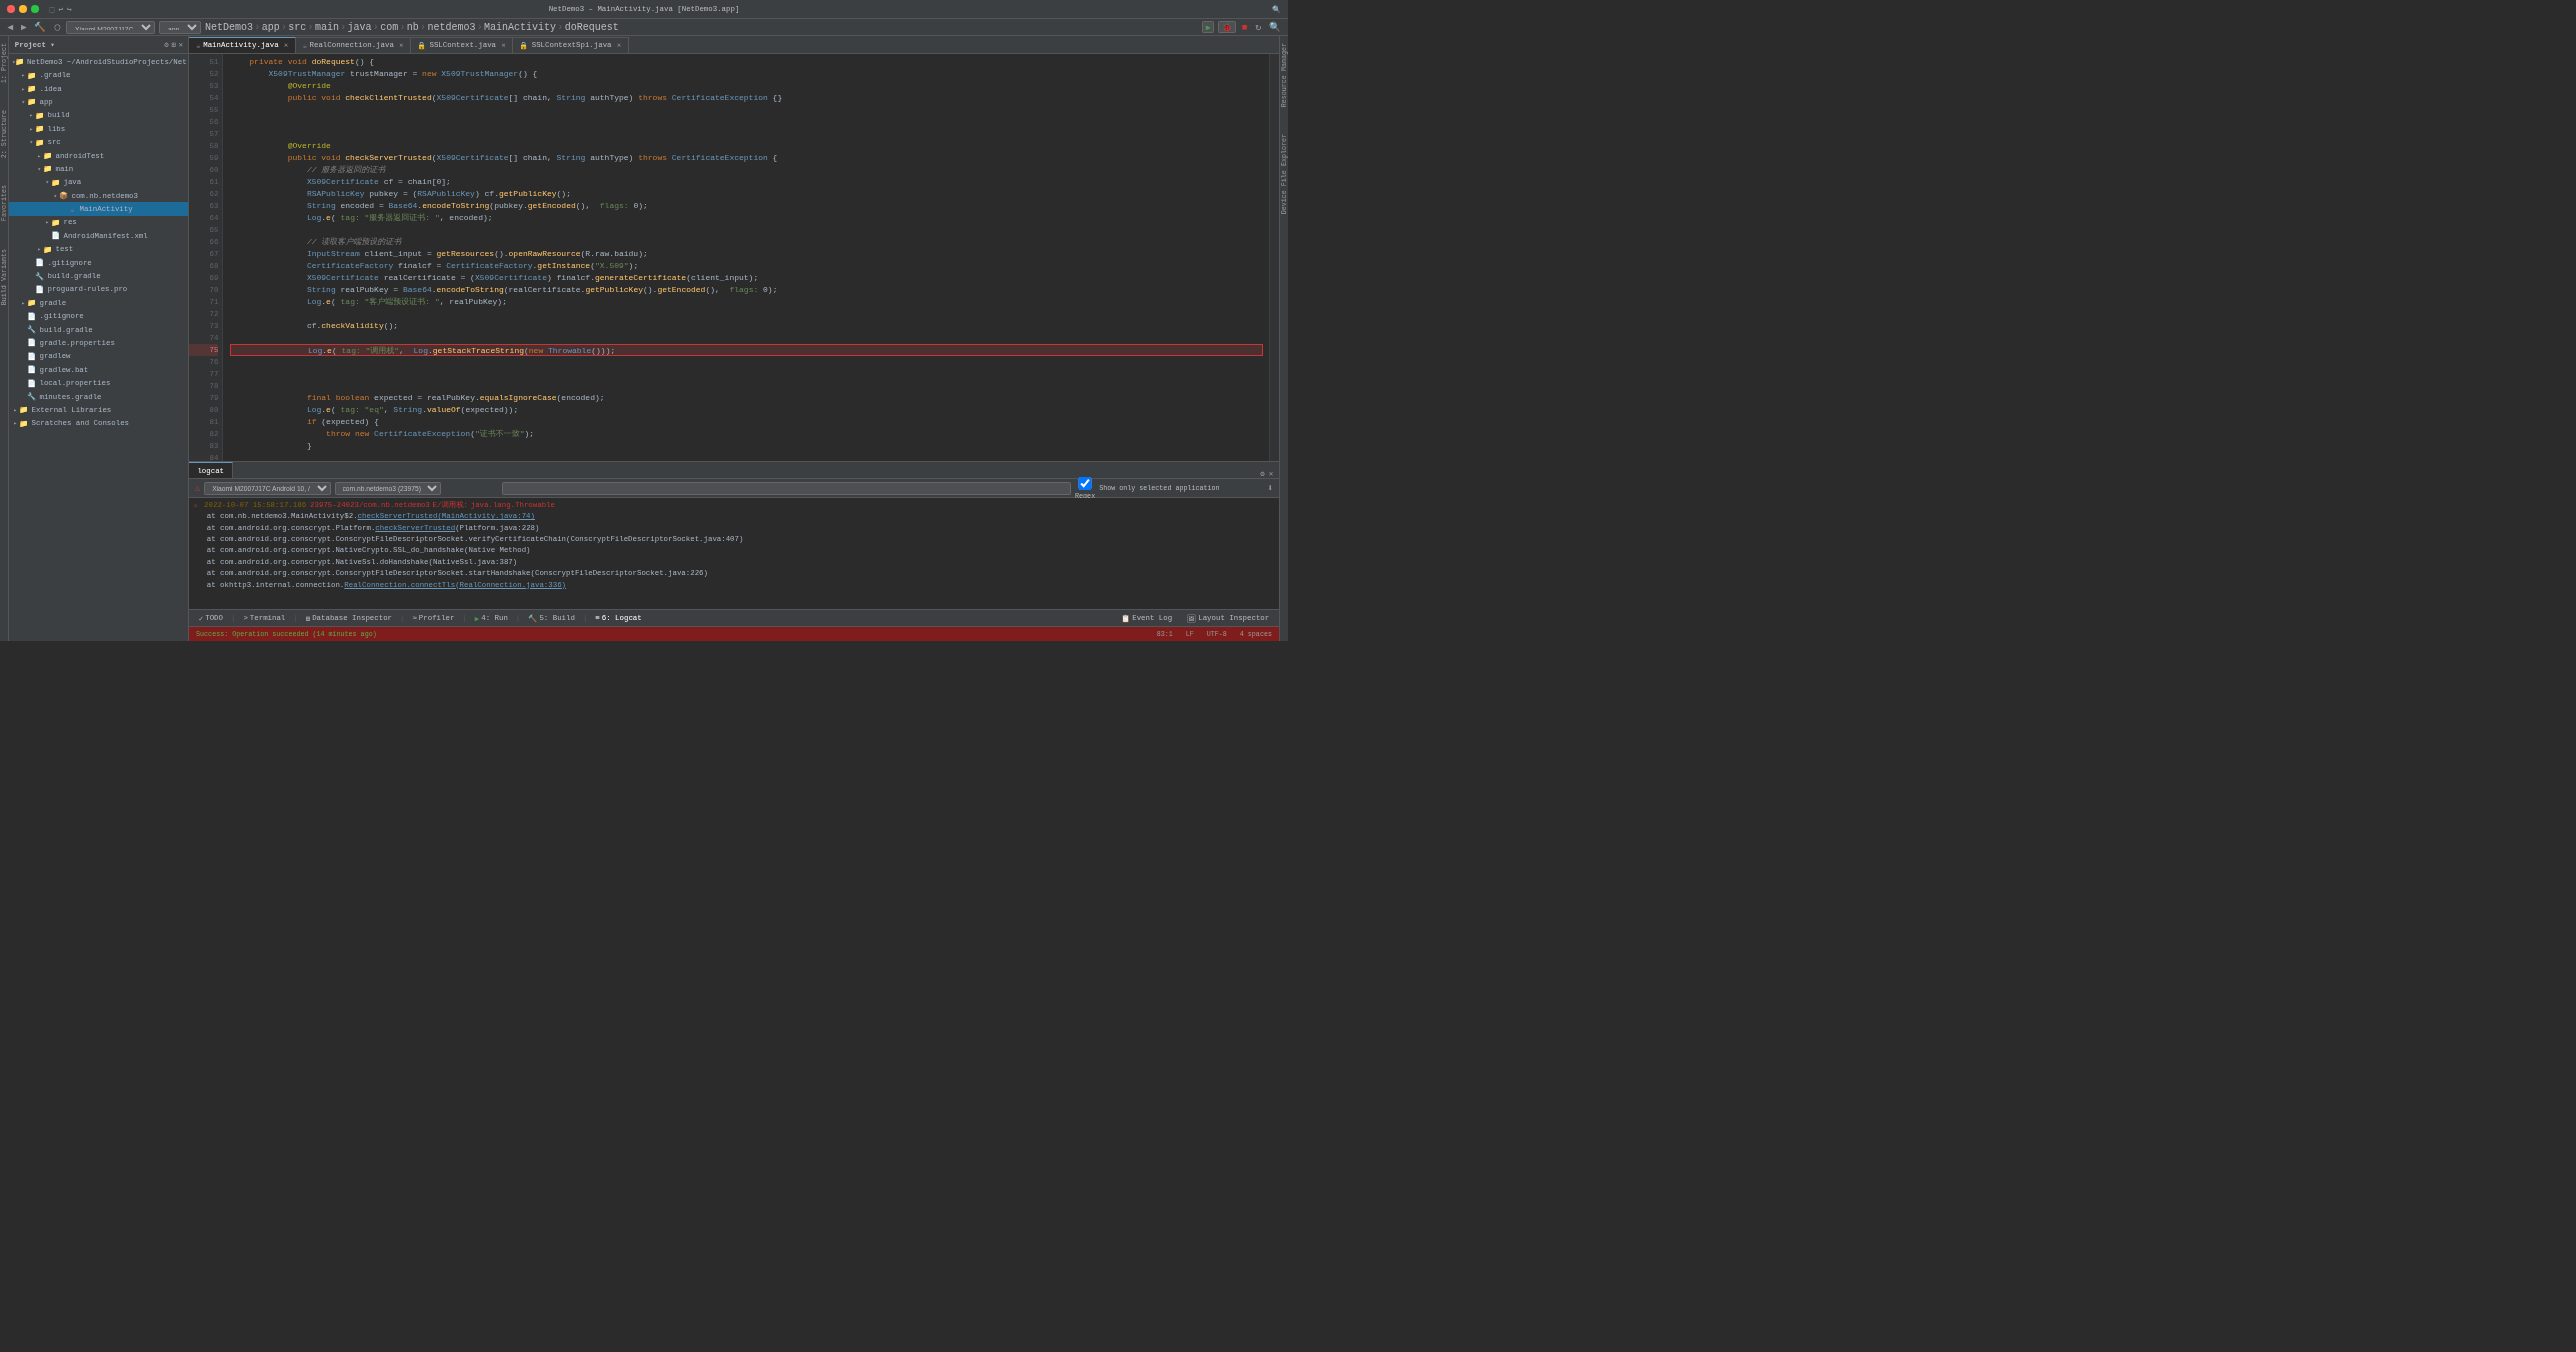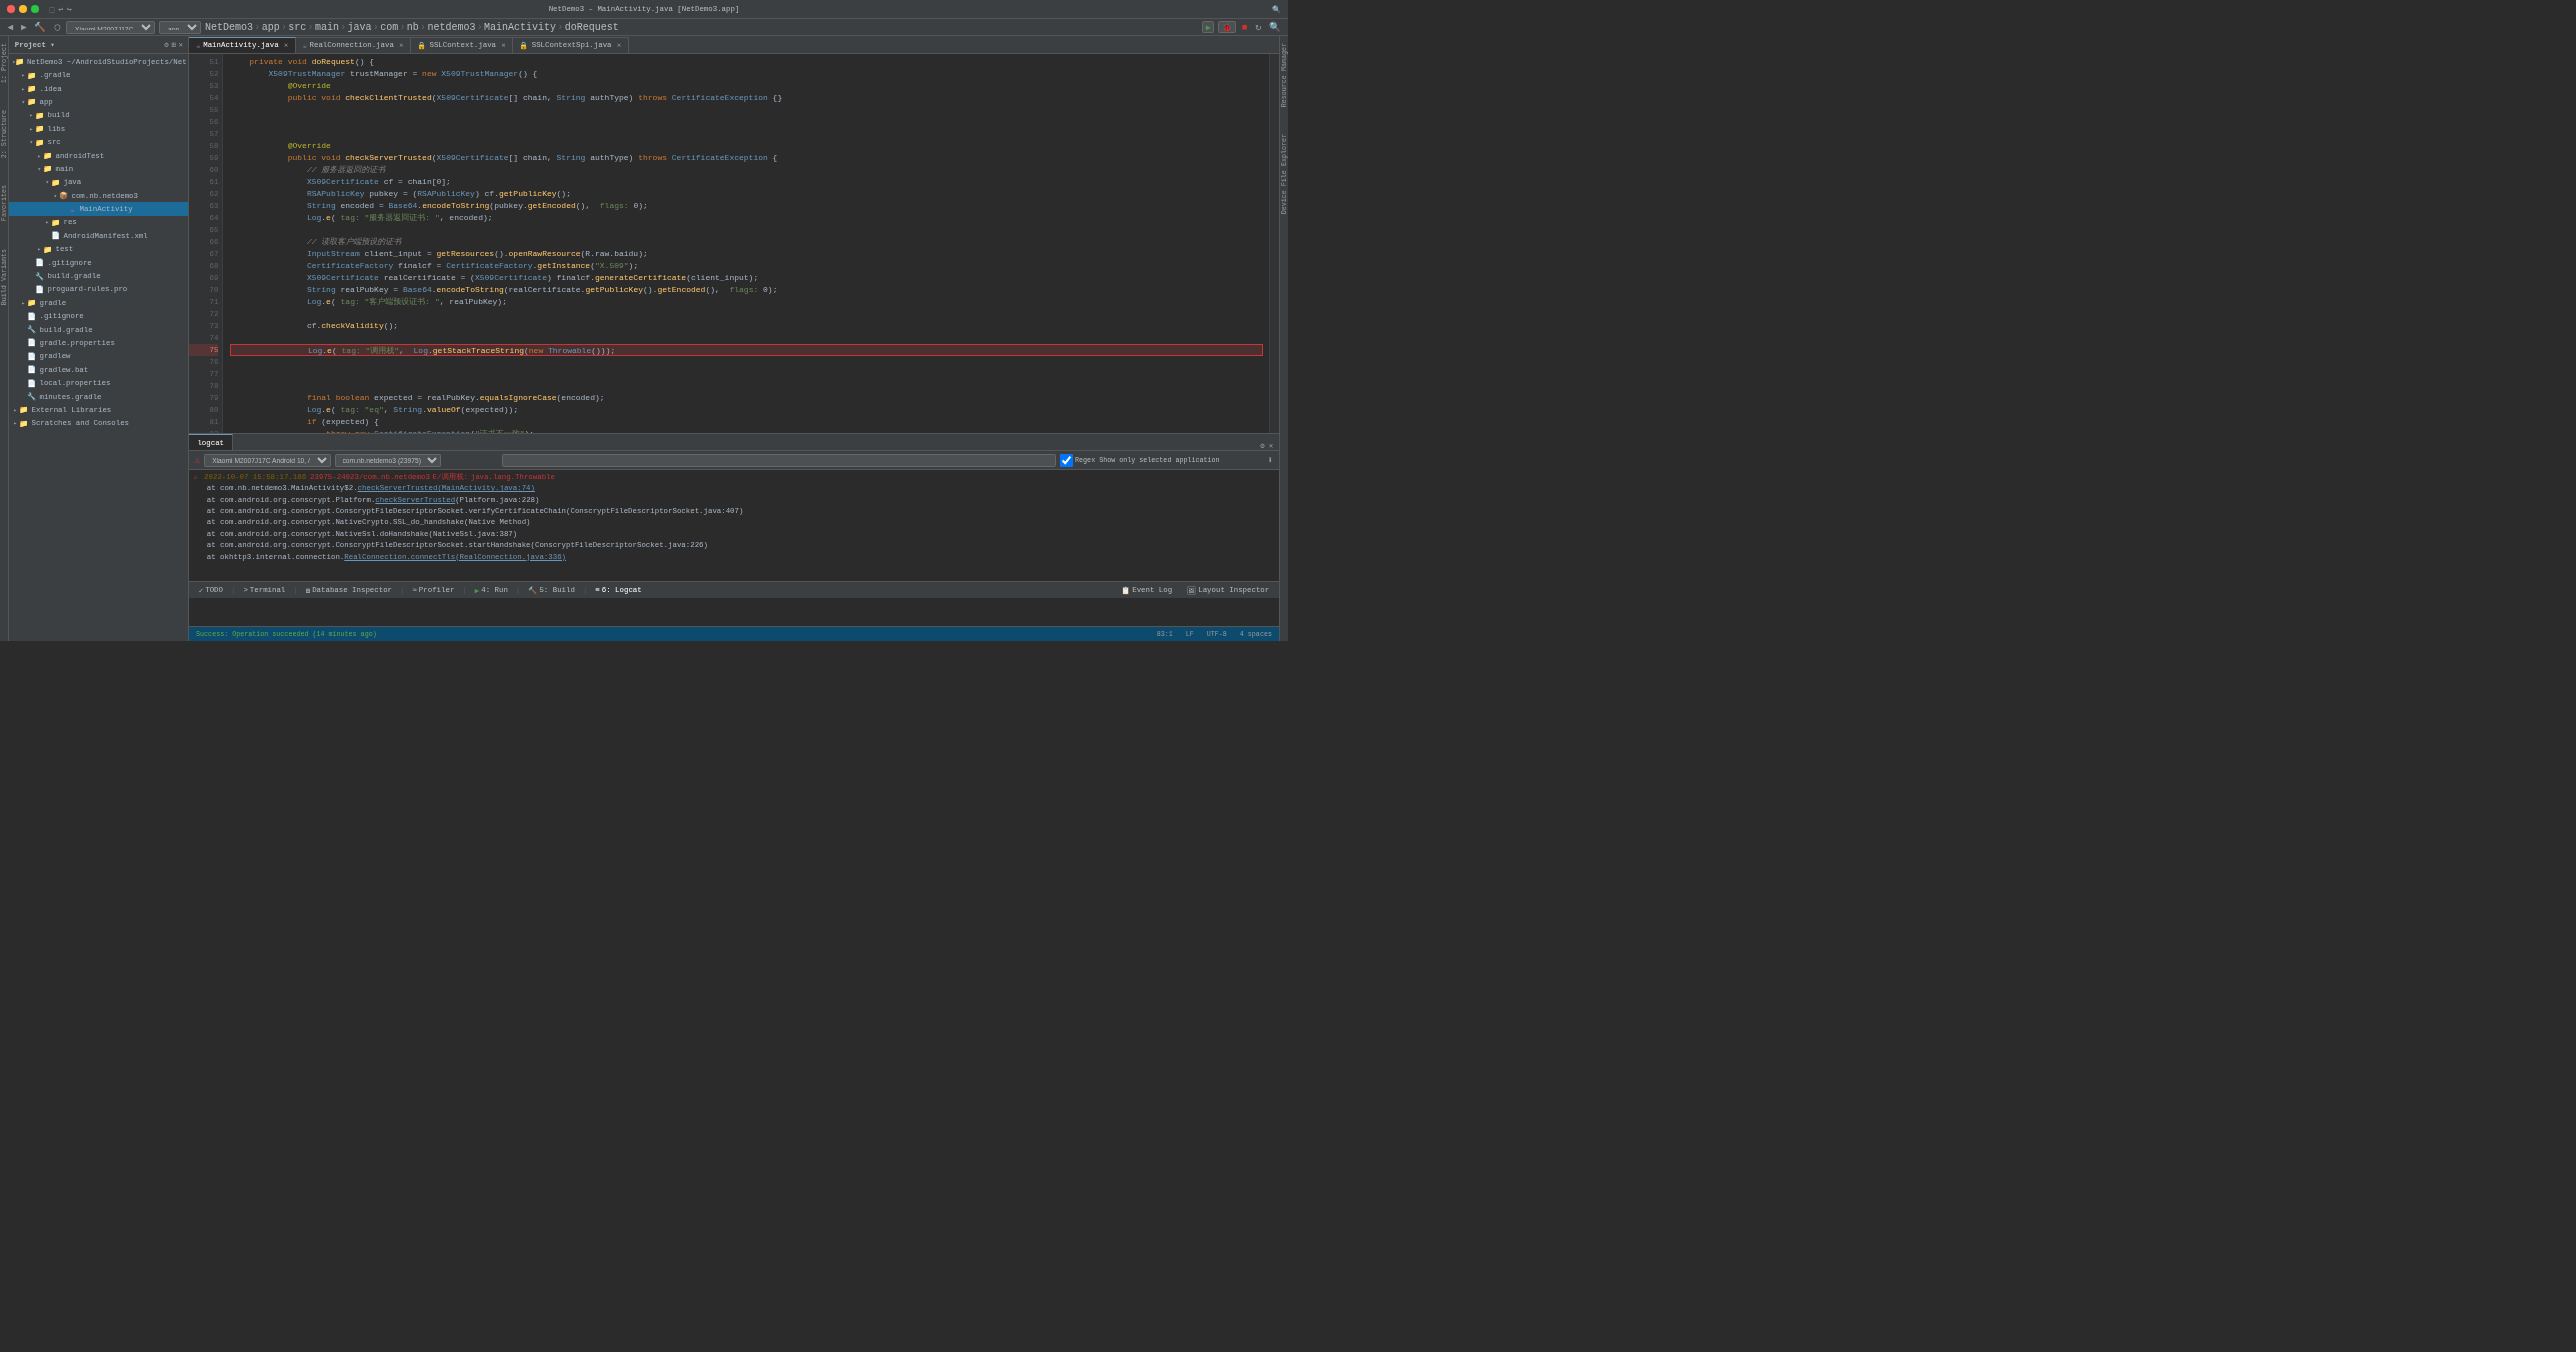--- a/index.html
+++ b/index.html
@@ -301,24 +301,24 @@
       background: #4c5052;
       border: 0.7px solid #666;
       color: #bbbbbb;
       font-size: 6.7px;
       padding: 0 2.7px;
       border-radius: 1.3px;
       margin-top: 46px;
     }
     .logcat-checkbox {
       display: flex;
-      align-items: center;
       gap: 2px;
       color: #bbbbbb;
       font-size: 6.7px;
+      flex-direction: column;
     }
     .logcat-show-only {
       color: #bbbbbb;
       font-size: 6.7px;
     }
     #logcat-content {
       flex: 1;
       overflow-y: auto;
       overflow-x: auto;
       background: #2b2b2b;
@@ -339,29 +339,28 @@
     }
     .log-timestamp { color: #806000; margin-right: 4px; }
     .log-tag { color: #cc3333; margin-right: 2.7px; }
     .log-text { color: #cc3333; }
     .log-link { color: #6897bb; text-decoration: underline; cursor: pointer; }
     .log-indent { padding-left: 13.4px; color: #a9b7c6; }
 
     
     #status-bar {
       height: 14.8px;
-      background: #0c4a6e;
+      background: #7f1d1d;
       border-top: 0.7px solid #555;
       display: flex;
       align-items: center;
       padding: 0 6.7px;
       font-size: 6.7px;
       color: #999;
       gap: 6.7px;
-      margin-top: 28px;
     }
     #status-message {
       flex: 1;
       color: #5faa44;
     }
     .status-right {
       display: flex;
       gap: 13px;
     }
 

